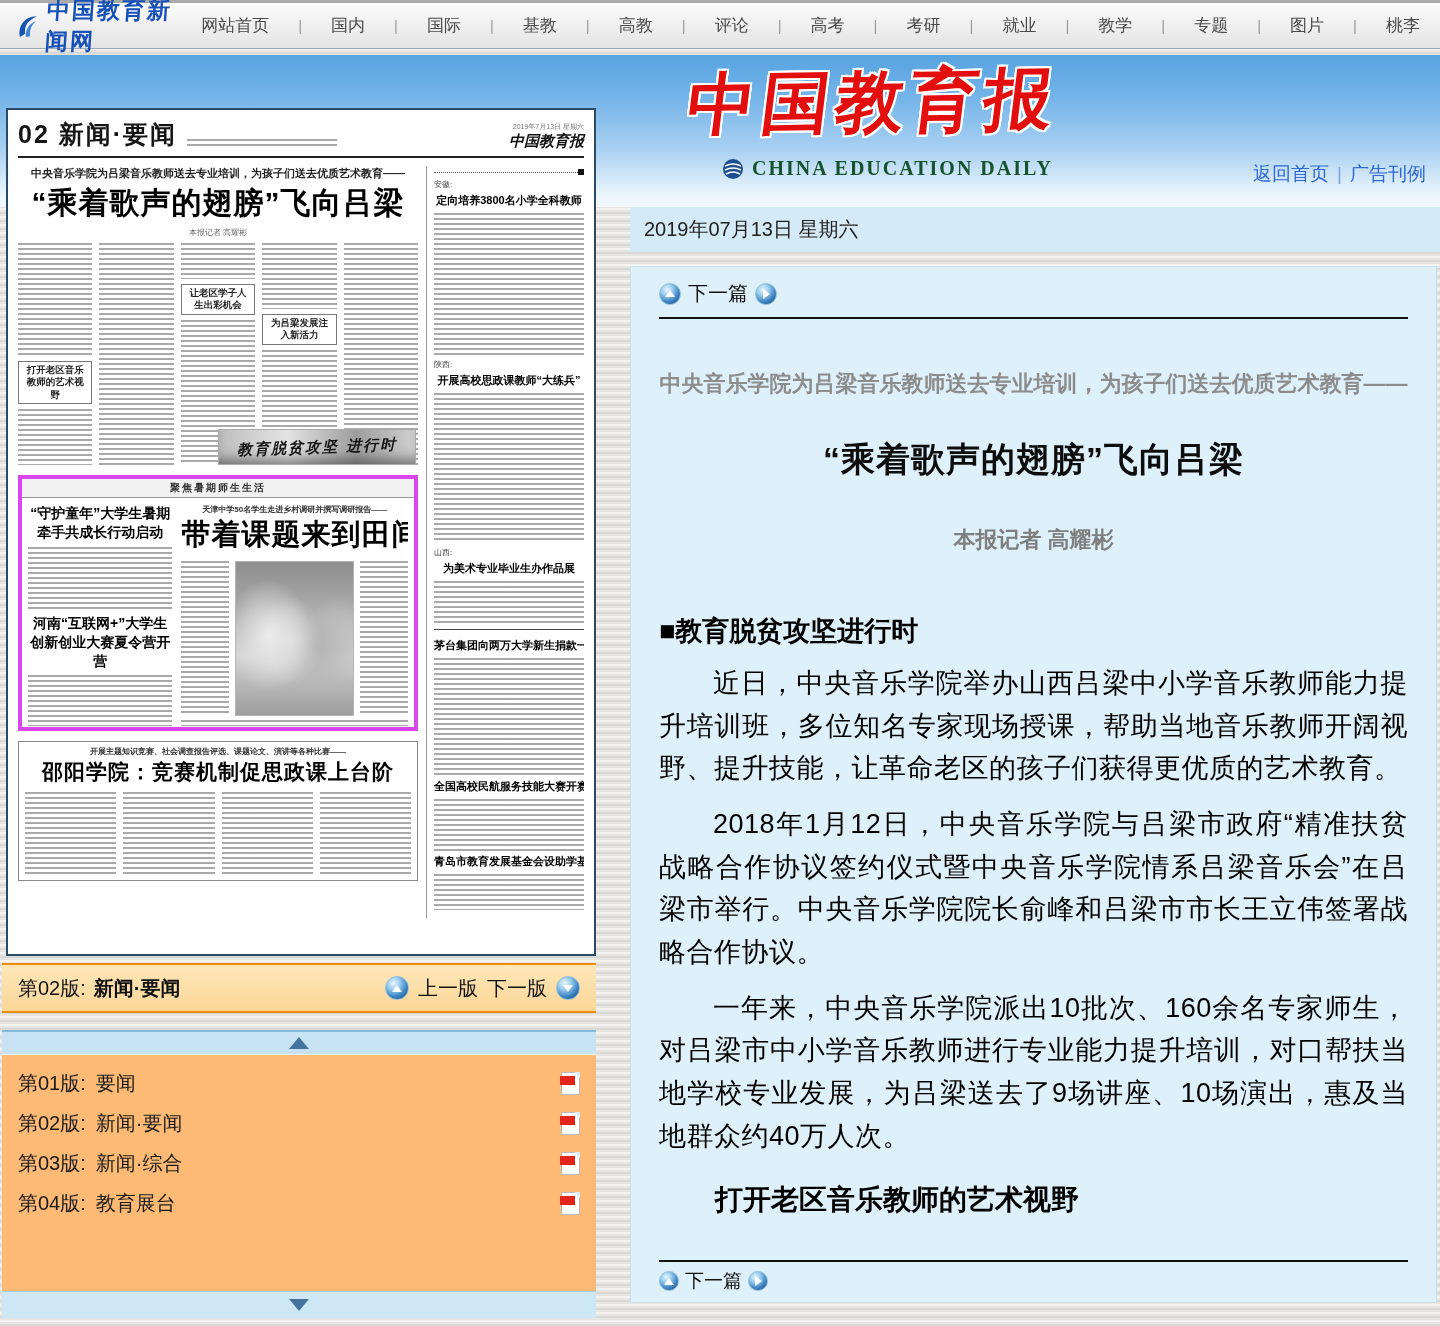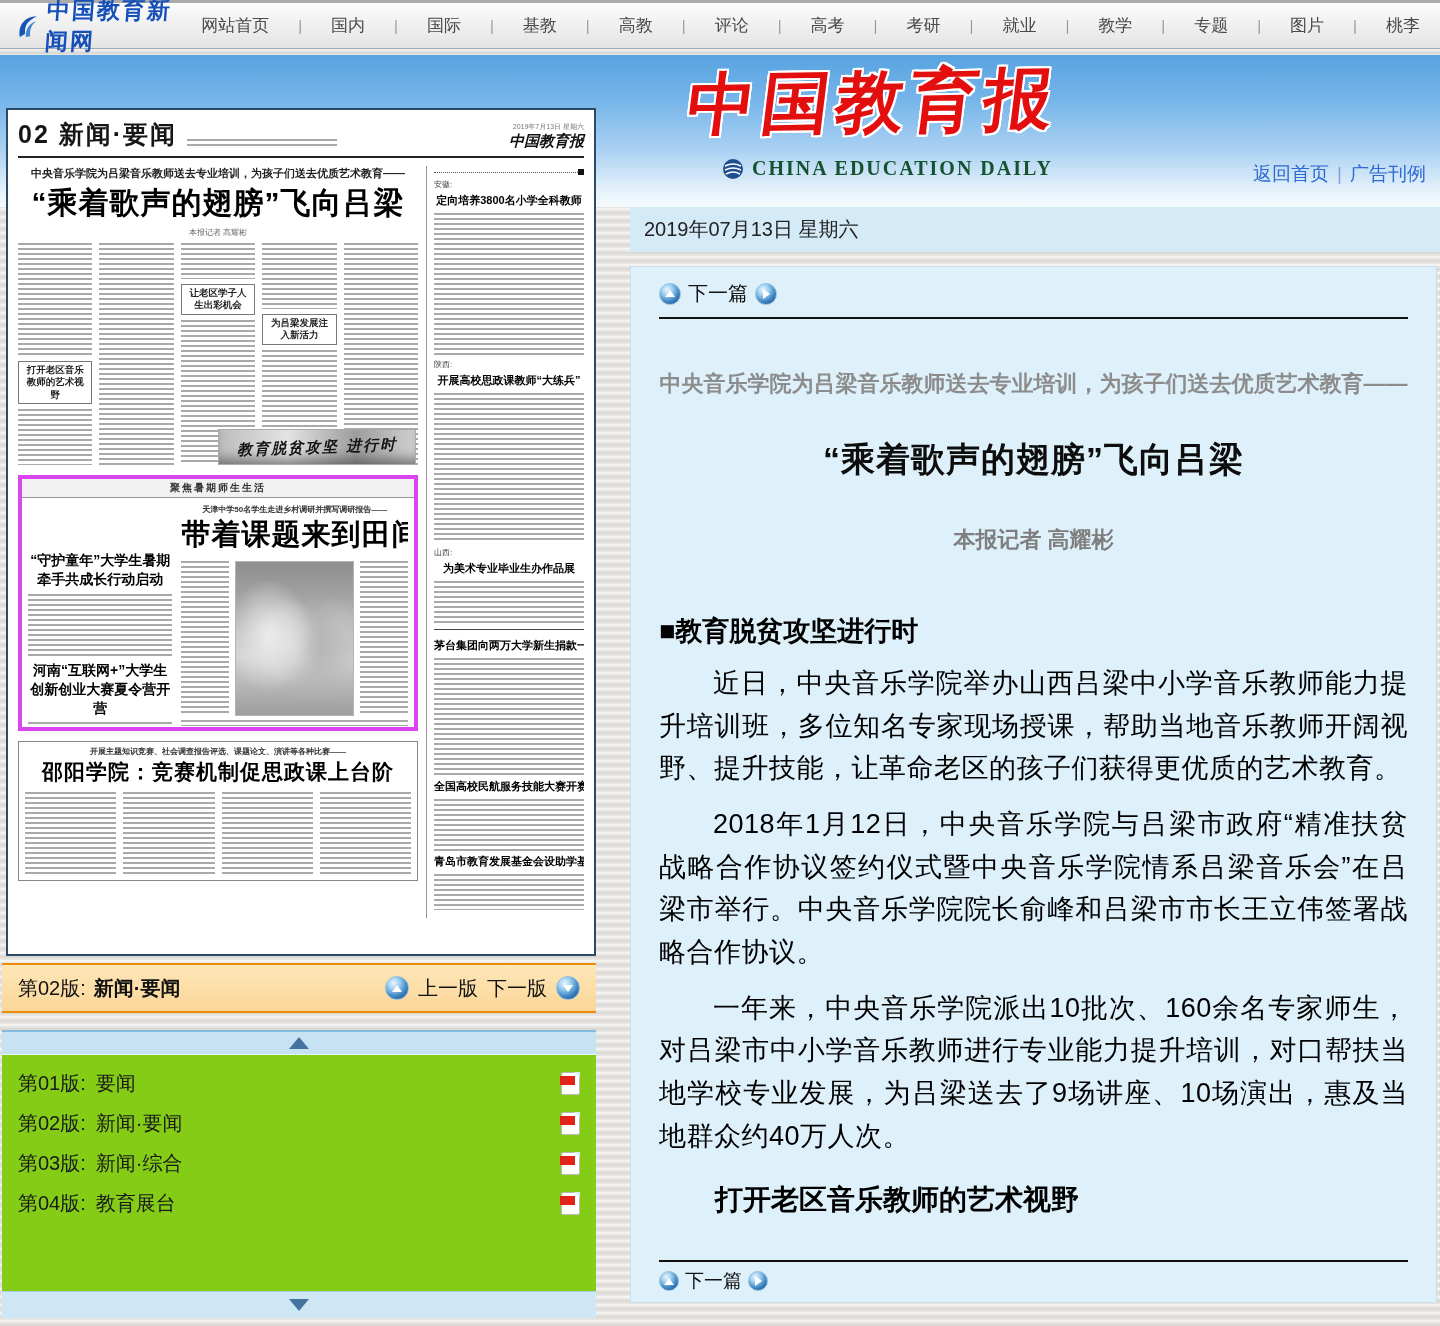--- a/index.html
+++ b/index.html
@@ -87,21 +87,21 @@
   .np-banner{position:absolute;right:2px;bottom:0;width:196px;height:34px;border:1px solid #aaa;
     background:linear-gradient(90deg,#bdbdbd,#e3e3e3 35%,#9d9d9d 70%,#d0d0d0);
     box-shadow:inset 0 -11px 12px -6px rgba(45,45,45,.55);
     display:flex;align-items:center;justify-content:center;}
   .np-banner span{font-family:"DejaVu Serif",serif;font-weight:bold;font-style:italic;font-size:15px;
     color:#141414;letter-spacing:2px;transform:rotate(-2deg);}
   .np-midbox{border:4px solid #d946ef;margin-top:10px;padding:4px 6px;height:256px;box-sizing:border-box;}
   .np-strip{margin:-4px -6px 0;border-bottom:1px solid #999;background:#f1f1f1;
     text-align:center;font-size:10px;font-weight:bold;color:#333;padding:2px 0;letter-spacing:2px;}
   .np-midflex{display:flex;gap:9px;margin-top:6px;height:222px;}
-  .np-midL{width:38%;display:flex;flex-direction:column;gap:5px;margin-top:47px;}
+  .np-midL{width:38%;display:flex;flex-direction:column;gap:5px;}
   .np-h2{font-size:14px;font-weight:bold;text-align:center;color:#000;line-height:1.35;flex:none;}
   .np-midR{flex:1;display:flex;flex-direction:column;min-width:0;}
   .np-k2{font-size:8px;font-weight:bold;color:#333;text-align:center;white-space:nowrap;overflow:hidden;}
   .np-h3{font-size:29px;font-weight:bold;color:#000;letter-spacing:1px;white-space:nowrap;overflow:hidden;}
   .np-b2{font-size:7px;color:#666;text-align:center;margin:2px 0 4px;}
   .np-photoRow{display:flex;gap:6px;flex:1;}
   .np-photoRow .f{width:21%;}
   .np-photo{flex:1;border:1px solid #b5b5b5;
     background:
       radial-gradient(60px 80px at 28% 48%,#ececec 0%,rgba(0,0,0,0) 70%),
@@ -122,21 +122,21 @@
   .np-sidediv{border-top:1px solid #444;margin:4px 0 8px;}
   
   .obar{position:absolute;left:2px;top:963px;width:594px;height:50px;box-sizing:border-box;
     border-top:2px solid #ef8b0b;border-bottom:2px solid #ef8b0b;
     background:linear-gradient(#fde7b8,#fbd697);display:flex;align-items:center;padding:0 16px;font-size:20px;color:#111;}
   .obar .cur{margin-left:8px;font-weight:bold;}
   .obar .navgrp{margin-left:auto;display:flex;align-items:center;gap:9px;}
   .obar .navgrp .t{cursor:pointer;}
   
   .plist{position:absolute;left:2px;top:1030px;width:594px;height:288px;box-sizing:border-box;
-    background:#84cc16;border-top:2px solid #85bbdd;}
+    background:#fdba74;border-top:2px solid #85bbdd;}
   .pl-top{height:22px;background:#c7e2f3;border-bottom:1px solid #eaf5fc;display:flex;align-items:center;justify-content:center;cursor:pointer;}
   .pl-tri-up{width:0;height:0;border-left:10px solid transparent;border-right:10px solid transparent;border-bottom:12px solid #44749e;}
   .pl-tri-down{width:0;height:0;border-left:10px solid transparent;border-right:10px solid transparent;border-top:12px solid #44749e;}
   .pl-items{padding-top:8px;}
   .pl-item{height:40px;display:flex;align-items:center;padding:0 16px;font-size:20px;color:#1a1a1a;cursor:pointer;}
   .pl-item .nm{margin-left:10px;}
   .pdf{width:17px;height:21px;background:#fff;border:1px solid #b9b9b9;border-radius:2px;position:relative;margin-left:auto;cursor:pointer;flex:none;}
   .pdf::before{content:"";position:absolute;left:-2px;top:3px;width:15px;height:9px;background:#e2231a;}
   .pdf::after{content:"";position:absolute;right:-1px;top:-1px;width:0;height:0;border-left:6px solid transparent;border-top:6px solid #d9edf9;}
   .pl-bottom{position:absolute;left:0;right:0;bottom:0;height:26px;background:#cde7f5;border-top:1px solid #a8cfe8;

